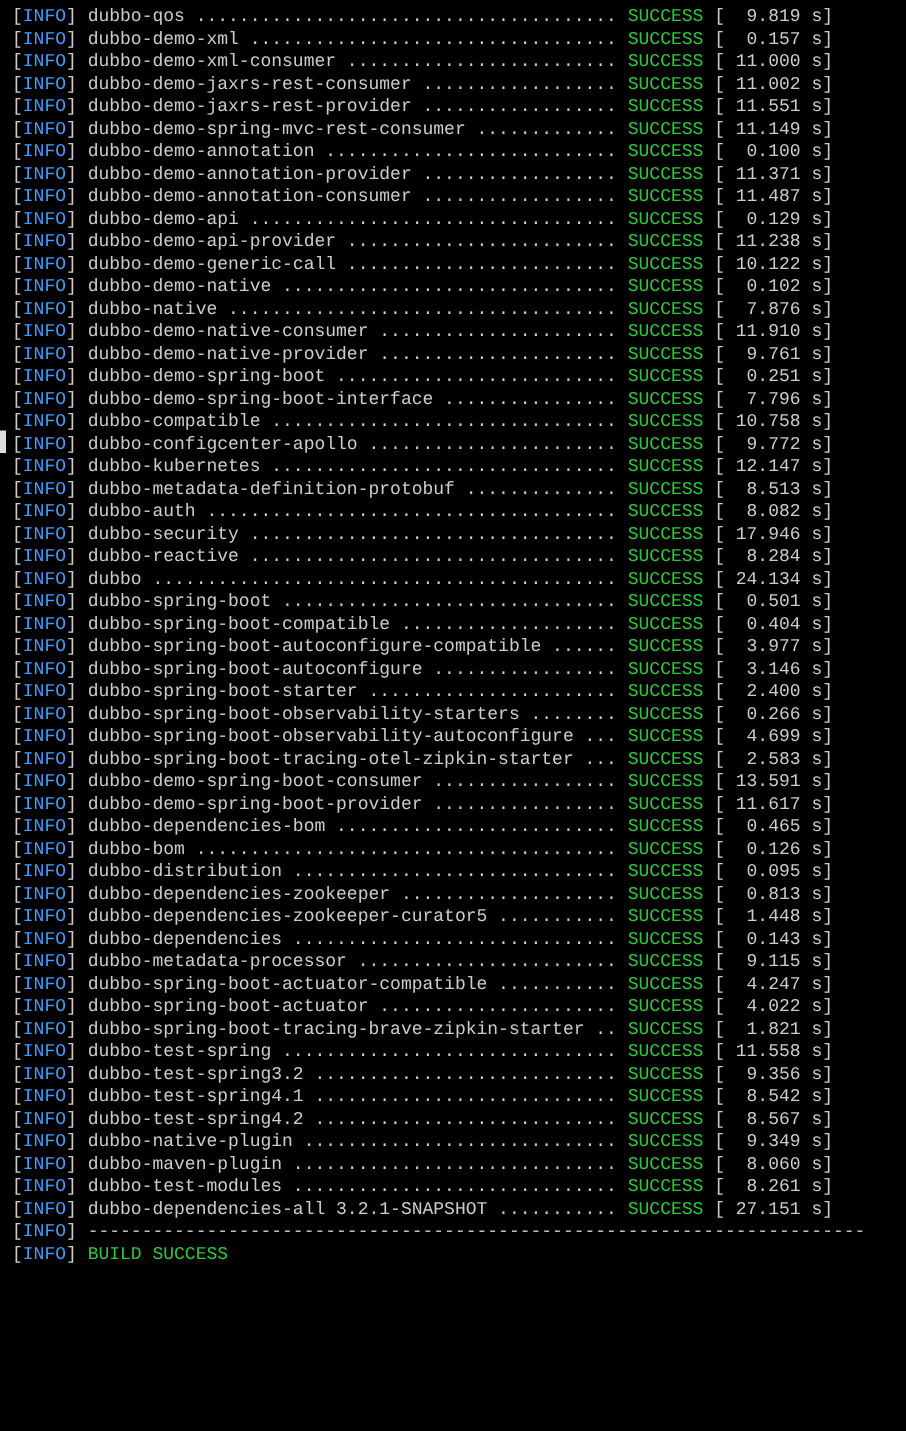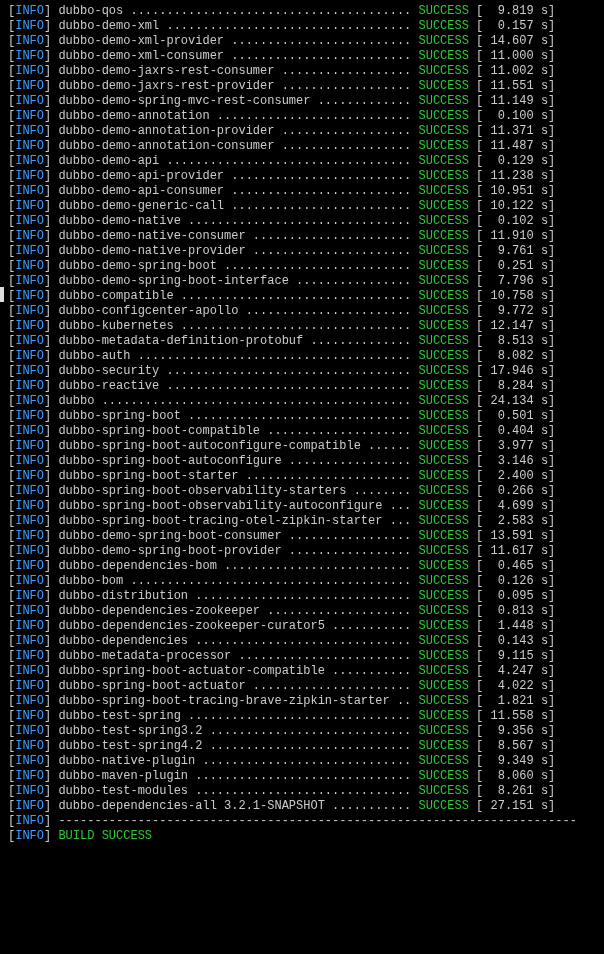--- a/index.html
+++ b/index.html
@@ -28,33 +28,32 @@
   </style>
 </head>
 <body>
 
 <div class="sidebar-marker marker1"></div>
 <div class="sidebar-marker marker2"></div>
 
 <div id="log-container">
     <div class="line"><span class="bracket">[</span><span class="info">INFO</span><span class="bracket">]</span><span> dubbo-qos ....................................... </span><span class="success">SUCCESS</span><span> [  9.819 s]</span></div>
     <div class="line"><span class="bracket">[</span><span class="info">INFO</span><span class="bracket">]</span><span> dubbo-demo-xml .................................. </span><span class="success">SUCCESS</span><span> [  0.157 s]</span></div>
-    <div class="line"><span class="bracket">[</span><span class="info">INFO</span><span class="bracket">]</span><span> dubbo-demo-xml-provider ......................... </span><span class="success">SUCCESS</span><span> [ 14.607 s]</span></div>
     <div class="line"><span class="bracket">[</span><span class="info">INFO</span><span class="bracket">]</span><span> dubbo-demo-xml-consumer ......................... </span><span class="success">SUCCESS</span><span> [ 11.000 s]</span></div>
     <div class="line"><span class="bracket">[</span><span class="info">INFO</span><span class="bracket">]</span><span> dubbo-demo-jaxrs-rest-consumer .................. </span><span class="success">SUCCESS</span><span> [ 11.002 s]</span></div>
     <div class="line"><span class="bracket">[</span><span class="info">INFO</span><span class="bracket">]</span><span> dubbo-demo-jaxrs-rest-provider .................. </span><span class="success">SUCCESS</span><span> [ 11.551 s]</span></div>
     <div class="line"><span class="bracket">[</span><span class="info">INFO</span><span class="bracket">]</span><span> dubbo-demo-spring-mvc-rest-consumer ............. </span><span class="success">SUCCESS</span><span> [ 11.149 s]</span></div>
     <div class="line"><span class="bracket">[</span><span class="info">INFO</span><span class="bracket">]</span><span> dubbo-demo-annotation ........................... </span><span class="success">SUCCESS</span><span> [  0.100 s]</span></div>
     <div class="line"><span class="bracket">[</span><span class="info">INFO</span><span class="bracket">]</span><span> dubbo-demo-annotation-provider .................. </span><span class="success">SUCCESS</span><span> [ 11.371 s]</span></div>
     <div class="line"><span class="bracket">[</span><span class="info">INFO</span><span class="bracket">]</span><span> dubbo-demo-annotation-consumer .................. </span><span class="success">SUCCESS</span><span> [ 11.487 s]</span></div>
     <div class="line"><span class="bracket">[</span><span class="info">INFO</span><span class="bracket">]</span><span> dubbo-demo-api .................................. </span><span class="success">SUCCESS</span><span> [  0.129 s]</span></div>
     <div class="line"><span class="bracket">[</span><span class="info">INFO</span><span class="bracket">]</span><span> dubbo-demo-api-provider ......................... </span><span class="success">SUCCESS</span><span> [ 11.238 s]</span></div>
-    <div class="line"><span class="bracket">[</span><span class="info">INFO</span><span class="bracket">]</span><span> dubbo-demo-api-consumer ......................... </span><span class="success">SUCCESS</span><span> [ 10.951 s]</span></div>
     <div class="line"><span class="bracket">[</span><span class="info">INFO</span><span class="bracket">]</span><span> dubbo-demo-generic-call ......................... </span><span class="success">SUCCESS</span><span> [ 10.122 s]</span></div>
     <div class="line"><span class="bracket">[</span><span class="info">INFO</span><span class="bracket">]</span><span> dubbo-demo-native ............................... </span><span class="success">SUCCESS</span><span> [  0.102 s]</span></div>
+    <div class="line"><span class="bracket">[</span><span class="info">INFO</span><span class="bracket">]</span><span> dubbo-native .................................... </span><span class="success">SUCCESS</span><span> [  7.876 s]</span></div>
     <div class="line"><span class="bracket">[</span><span class="info">INFO</span><span class="bracket">]</span><span> dubbo-demo-native-consumer ...................... </span><span class="success">SUCCESS</span><span> [ 11.910 s]</span></div>
     <div class="line"><span class="bracket">[</span><span class="info">INFO</span><span class="bracket">]</span><span> dubbo-demo-native-provider ...................... </span><span class="success">SUCCESS</span><span> [  9.761 s]</span></div>
     <div class="line"><span class="bracket">[</span><span class="info">INFO</span><span class="bracket">]</span><span> dubbo-demo-spring-boot .......................... </span><span class="success">SUCCESS</span><span> [  0.251 s]</span></div>
     <div class="line"><span class="bracket">[</span><span class="info">INFO</span><span class="bracket">]</span><span> dubbo-demo-spring-boot-interface ................ </span><span class="success">SUCCESS</span><span> [  7.796 s]</span></div>
     <div class="line"><span class="bracket">[</span><span class="info">INFO</span><span class="bracket">]</span><span> dubbo-compatible ................................ </span><span class="success">SUCCESS</span><span> [ 10.758 s]</span></div>
     <div class="line"><span class="bracket">[</span><span class="info">INFO</span><span class="bracket">]</span><span> dubbo-configcenter-apollo ....................... </span><span class="success">SUCCESS</span><span> [  9.772 s]</span></div>
     <div class="line"><span class="bracket">[</span><span class="info">INFO</span><span class="bracket">]</span><span> dubbo-kubernetes ................................ </span><span class="success">SUCCESS</span><span> [ 12.147 s]</span></div>
     <div class="line"><span class="bracket">[</span><span class="info">INFO</span><span class="bracket">]</span><span> dubbo-metadata-definition-protobuf .............. </span><span class="success">SUCCESS</span><span> [  8.513 s]</span></div>
     <div class="line"><span class="bracket">[</span><span class="info">INFO</span><span class="bracket">]</span><span> dubbo-auth ...................................... </span><span class="success">SUCCESS</span><span> [  8.082 s]</span></div>
     <div class="line"><span class="bracket">[</span><span class="info">INFO</span><span class="bracket">]</span><span> dubbo-security .................................. </span><span class="success">SUCCESS</span><span> [ 17.946 s]</span></div>
@@ -75,20 +74,21 @@
     <div class="line"><span class="bracket">[</span><span class="info">INFO</span><span class="bracket">]</span><span> dubbo-distribution .............................. </span><span class="success">SUCCESS</span><span> [  0.095 s]</span></div>
     <div class="line"><span class="bracket">[</span><span class="info">INFO</span><span class="bracket">]</span><span> dubbo-dependencies-zookeeper .................... </span><span class="success">SUCCESS</span><span> [  0.813 s]</span></div>
     <div class="line"><span class="bracket">[</span><span class="info">INFO</span><span class="bracket">]</span><span> dubbo-dependencies-zookeeper-curator5 ........... </span><span class="success">SUCCESS</span><span> [  1.448 s]</span></div>
     <div class="line"><span class="bracket">[</span><span class="info">INFO</span><span class="bracket">]</span><span> dubbo-dependencies .............................. </span><span class="success">SUCCESS</span><span> [  0.143 s]</span></div>
     <div class="line"><span class="bracket">[</span><span class="info">INFO</span><span class="bracket">]</span><span> dubbo-metadata-processor ........................ </span><span class="success">SUCCESS</span><span> [  9.115 s]</span></div>
     <div class="line"><span class="bracket">[</span><span class="info">INFO</span><span class="bracket">]</span><span> dubbo-spring-boot-actuator-compatible ........... </span><span class="success">SUCCESS</span><span> [  4.247 s]</span></div>
     <div class="line"><span class="bracket">[</span><span class="info">INFO</span><span class="bracket">]</span><span> dubbo-spring-boot-actuator ...................... </span><span class="success">SUCCESS</span><span> [  4.022 s]</span></div>
     <div class="line"><span class="bracket">[</span><span class="info">INFO</span><span class="bracket">]</span><span> dubbo-spring-boot-tracing-brave-zipkin-starter .. </span><span class="success">SUCCESS</span><span> [  1.821 s]</span></div>
     <div class="line"><span class="bracket">[</span><span class="info">INFO</span><span class="bracket">]</span><span> dubbo-test-spring ............................... </span><span class="success">SUCCESS</span><span> [ 11.558 s]</span></div>
     <div class="line"><span class="bracket">[</span><span class="info">INFO</span><span class="bracket">]</span><span> dubbo-test-spring3.2 ............................ </span><span class="success">SUCCESS</span><span> [  9.356 s]</span></div>
+    <div class="line"><span class="bracket">[</span><span class="info">INFO</span><span class="bracket">]</span><span> dubbo-test-spring4.1 ............................ </span><span class="success">SUCCESS</span><span> [  8.542 s]</span></div>
     <div class="line"><span class="bracket">[</span><span class="info">INFO</span><span class="bracket">]</span><span> dubbo-test-spring4.2 ............................ </span><span class="success">SUCCESS</span><span> [  8.567 s]</span></div>
     <div class="line"><span class="bracket">[</span><span class="info">INFO</span><span class="bracket">]</span><span> dubbo-native-plugin ............................. </span><span class="success">SUCCESS</span><span> [  9.349 s]</span></div>
     <div class="line"><span class="bracket">[</span><span class="info">INFO</span><span class="bracket">]</span><span> dubbo-maven-plugin .............................. </span><span class="success">SUCCESS</span><span> [  8.060 s]</span></div>
     <div class="line"><span class="bracket">[</span><span class="info">INFO</span><span class="bracket">]</span><span> dubbo-test-modules .............................. </span><span class="success">SUCCESS</span><span> [  8.261 s]</span></div>
     <div class="line"><span class="bracket">[</span><span class="info">INFO</span><span class="bracket">]</span><span> dubbo-dependencies-all 3.2.1-SNAPSHOT ........... </span><span class="success">SUCCESS</span><span> [ 27.151 s]</span></div>
     <div class="line"><span class="bracket">[</span><span class="info">INFO</span><span class="bracket">]</span> ------------------------------------------------------------------------</div>
     <div class="line"><span class="bracket">[</span><span class="info">INFO</span><span class="bracket">]</span> <span class="green-text">BUILD SUCCESS</span></div>
   </div>
 
 </body></html>

